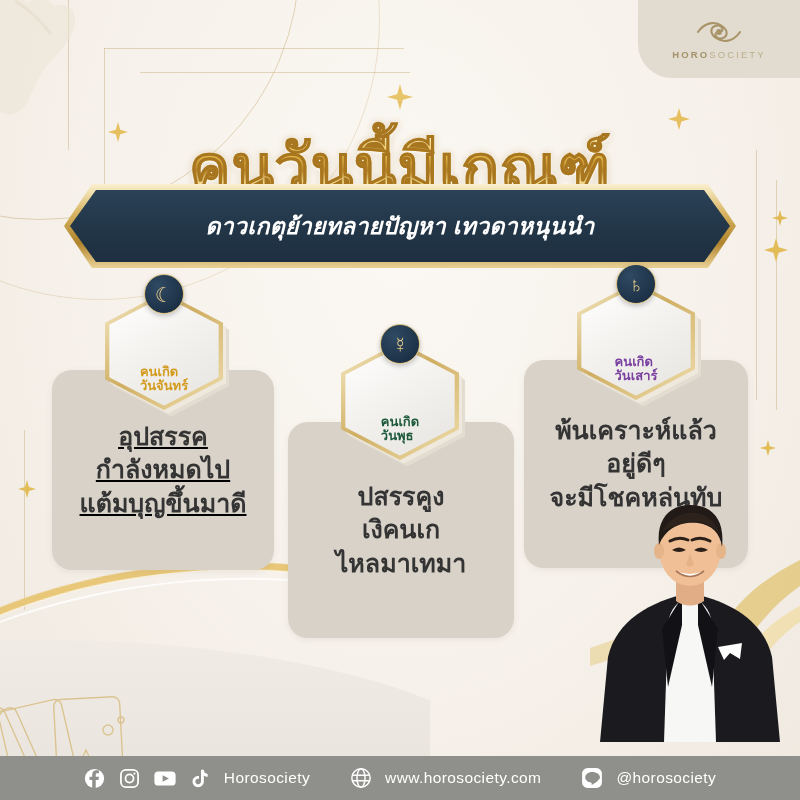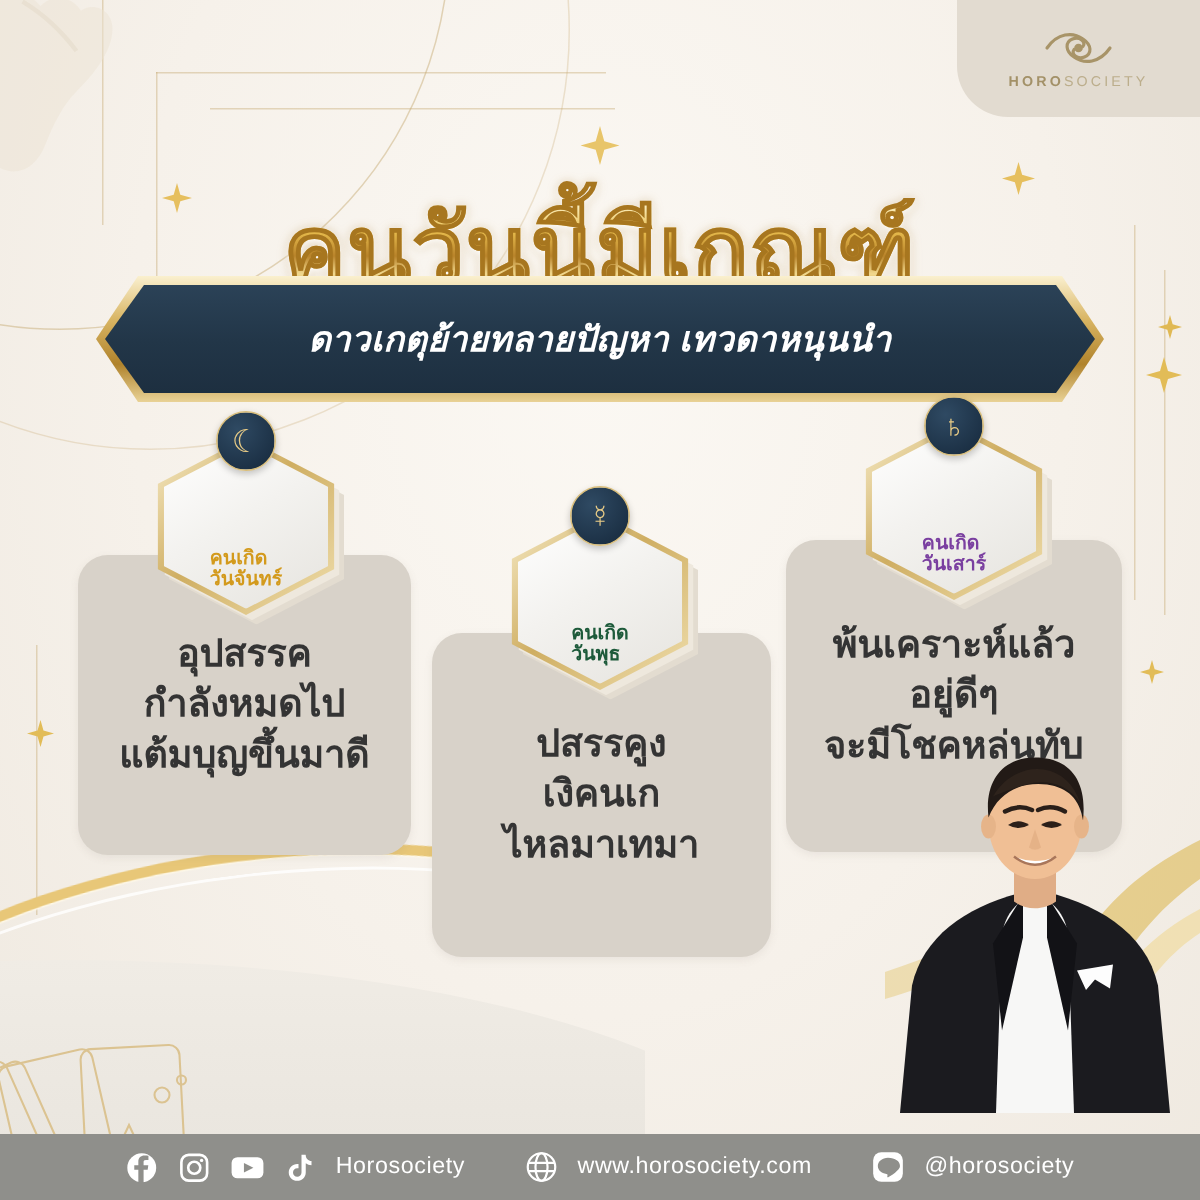--- a/index.html
+++ b/index.html
@@ -286,21 +286,21 @@
     <svg width="26" height="26" viewBox="0 0 20 20">
       <path d="M10,0 L12.2,7.8 L20,10 L12.2,12.2 L10,20 L7.8,12.2 L0,10 L7.8,7.8 Z" style="fill:#e8c56a"></path>
     </svg>
   </div>
 
   <div class="banner-frame"></div>
   <div class="banner">
     <div class="banner-text">ดาวเกตุย้ายทลายปัญหา เทวดาหนุนนำ</div>
   </div>
 
-  <div class="card" style="left:52px; top:370px; width:222px; height:200px;">
+  <div class="card" style="left:52px; top:370px; width:222px; height:200px;text-decoration:underline;">
     <div class="card-text">
       <div>อุปสรรค</div>
       <div>กำลังหมดไป</div>
       <div>แต้มบุญขึ้นมาดี</div>
     </div>
   </div>
 
   <div class="card" style="left:288px; top:422px; width:226px; height:216px;">
     <div class="card-text">
       <div>ปสรรคูง</div>

